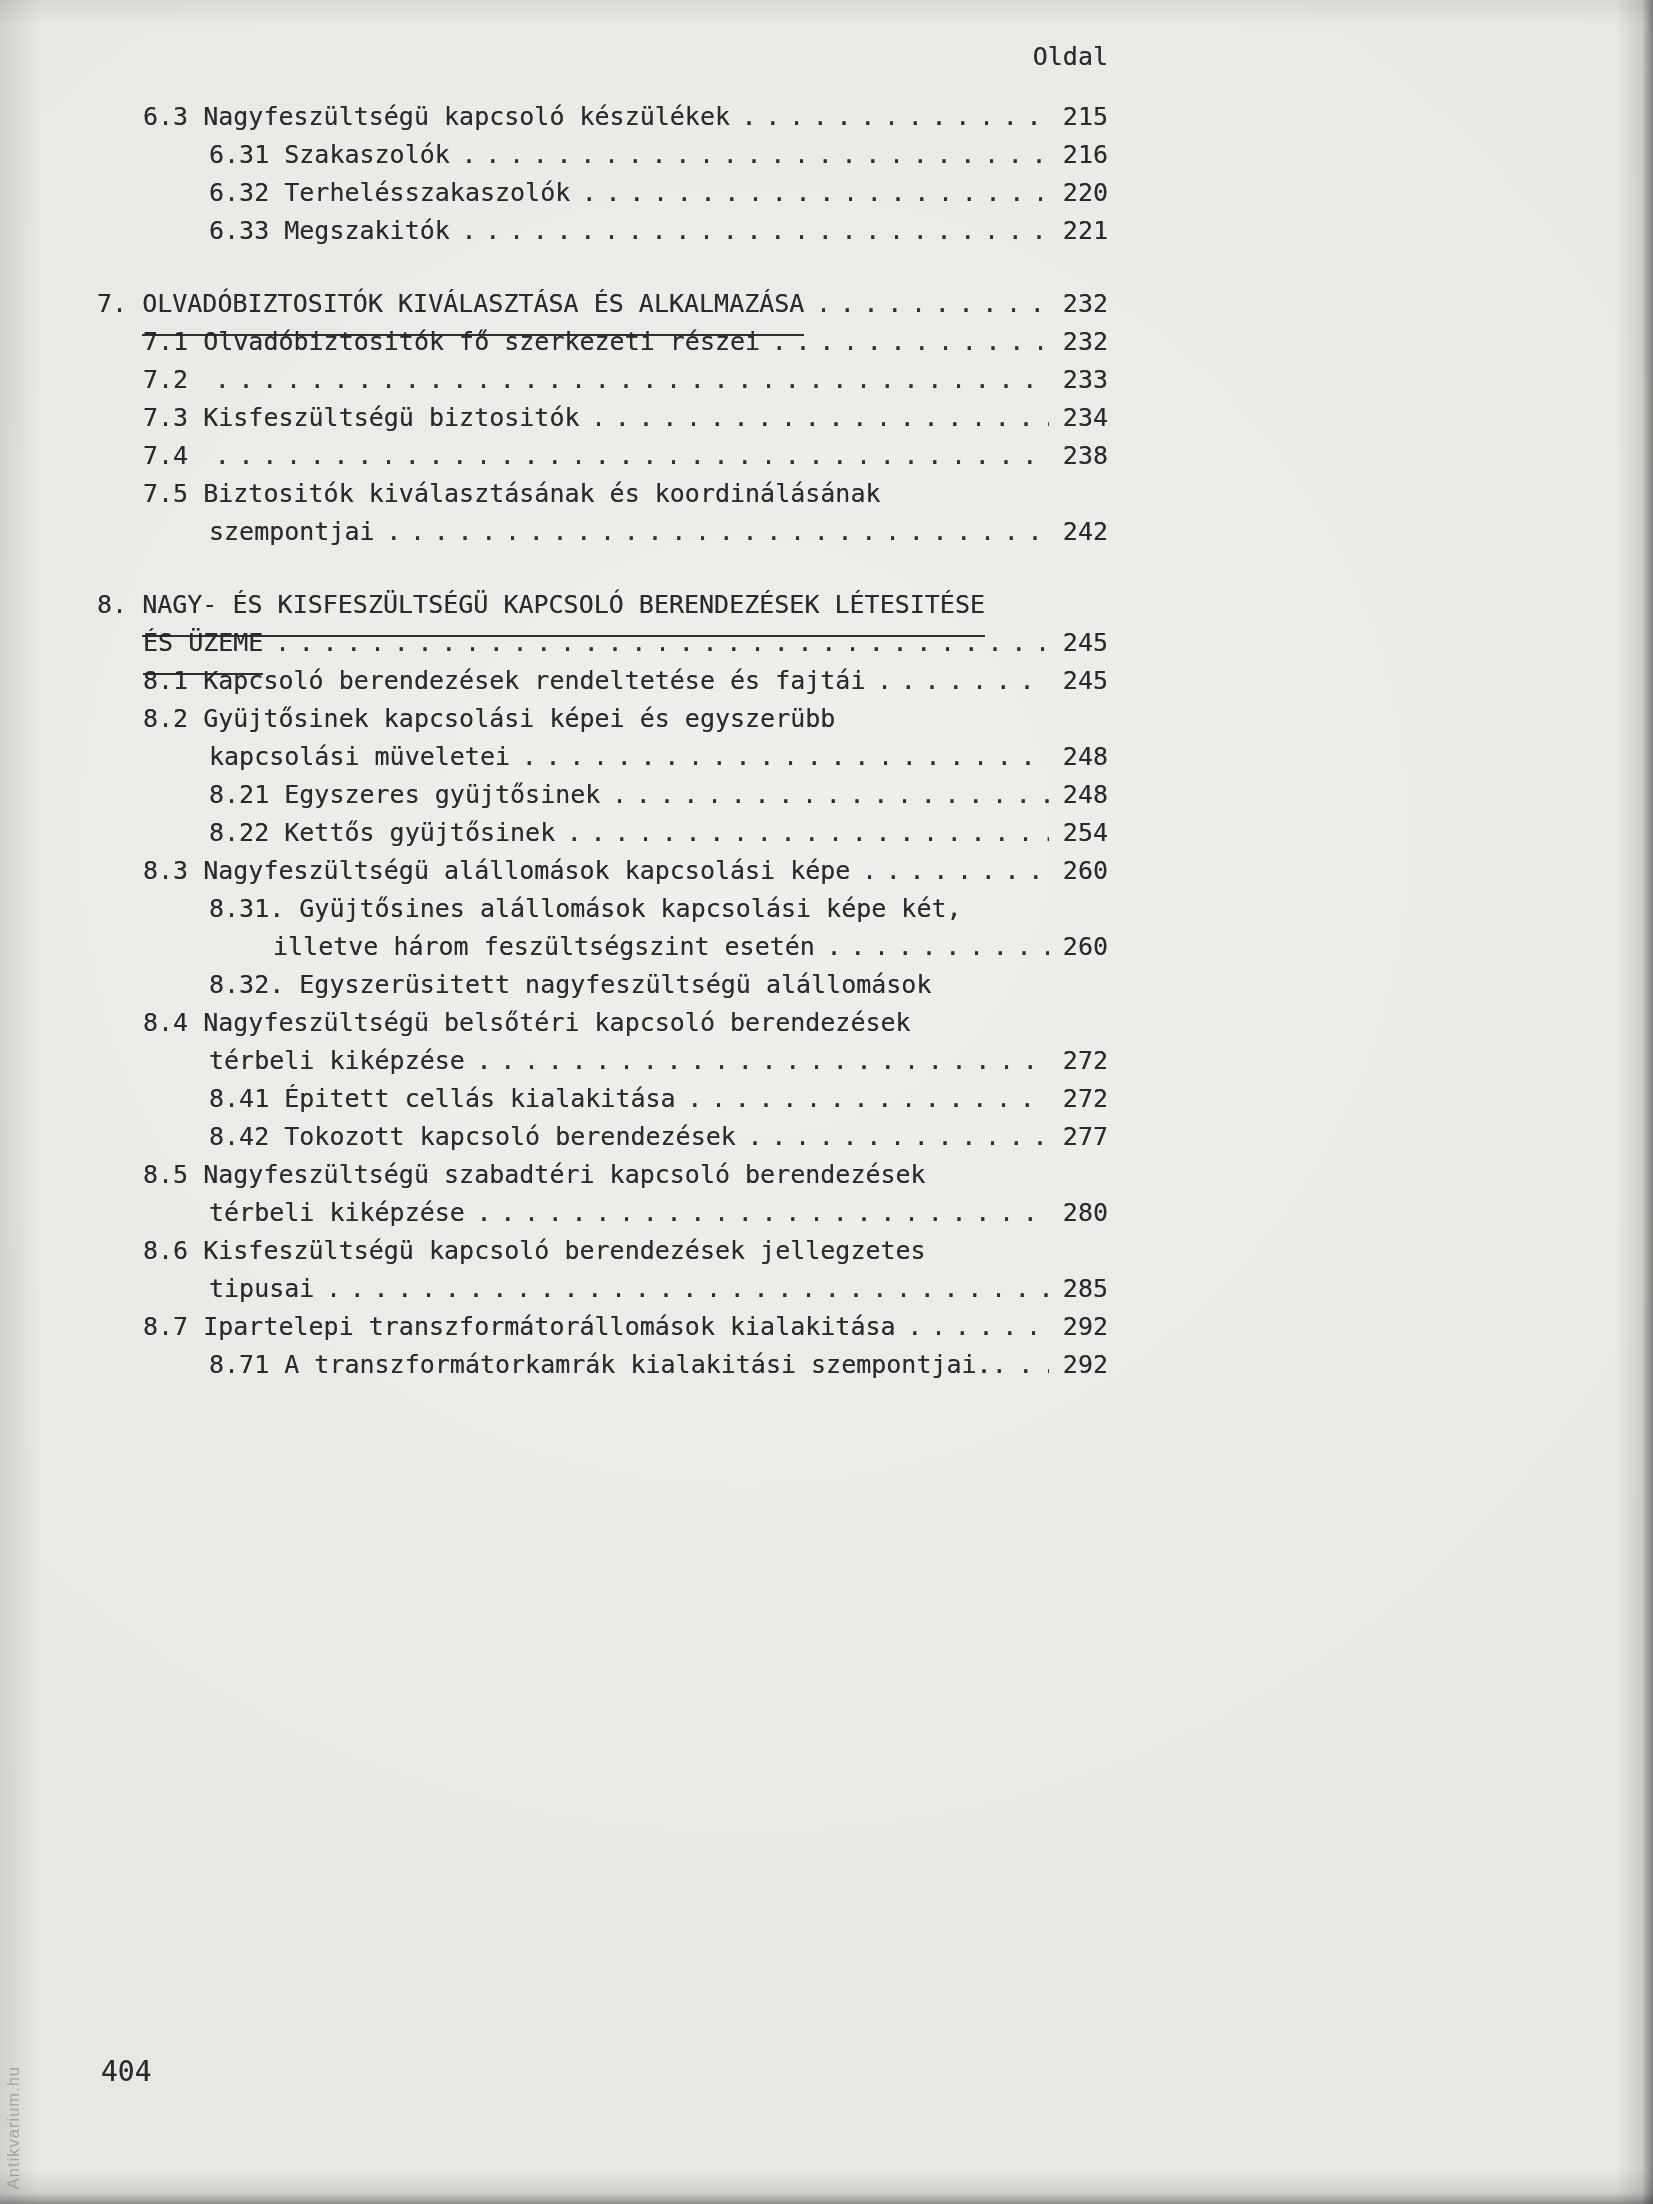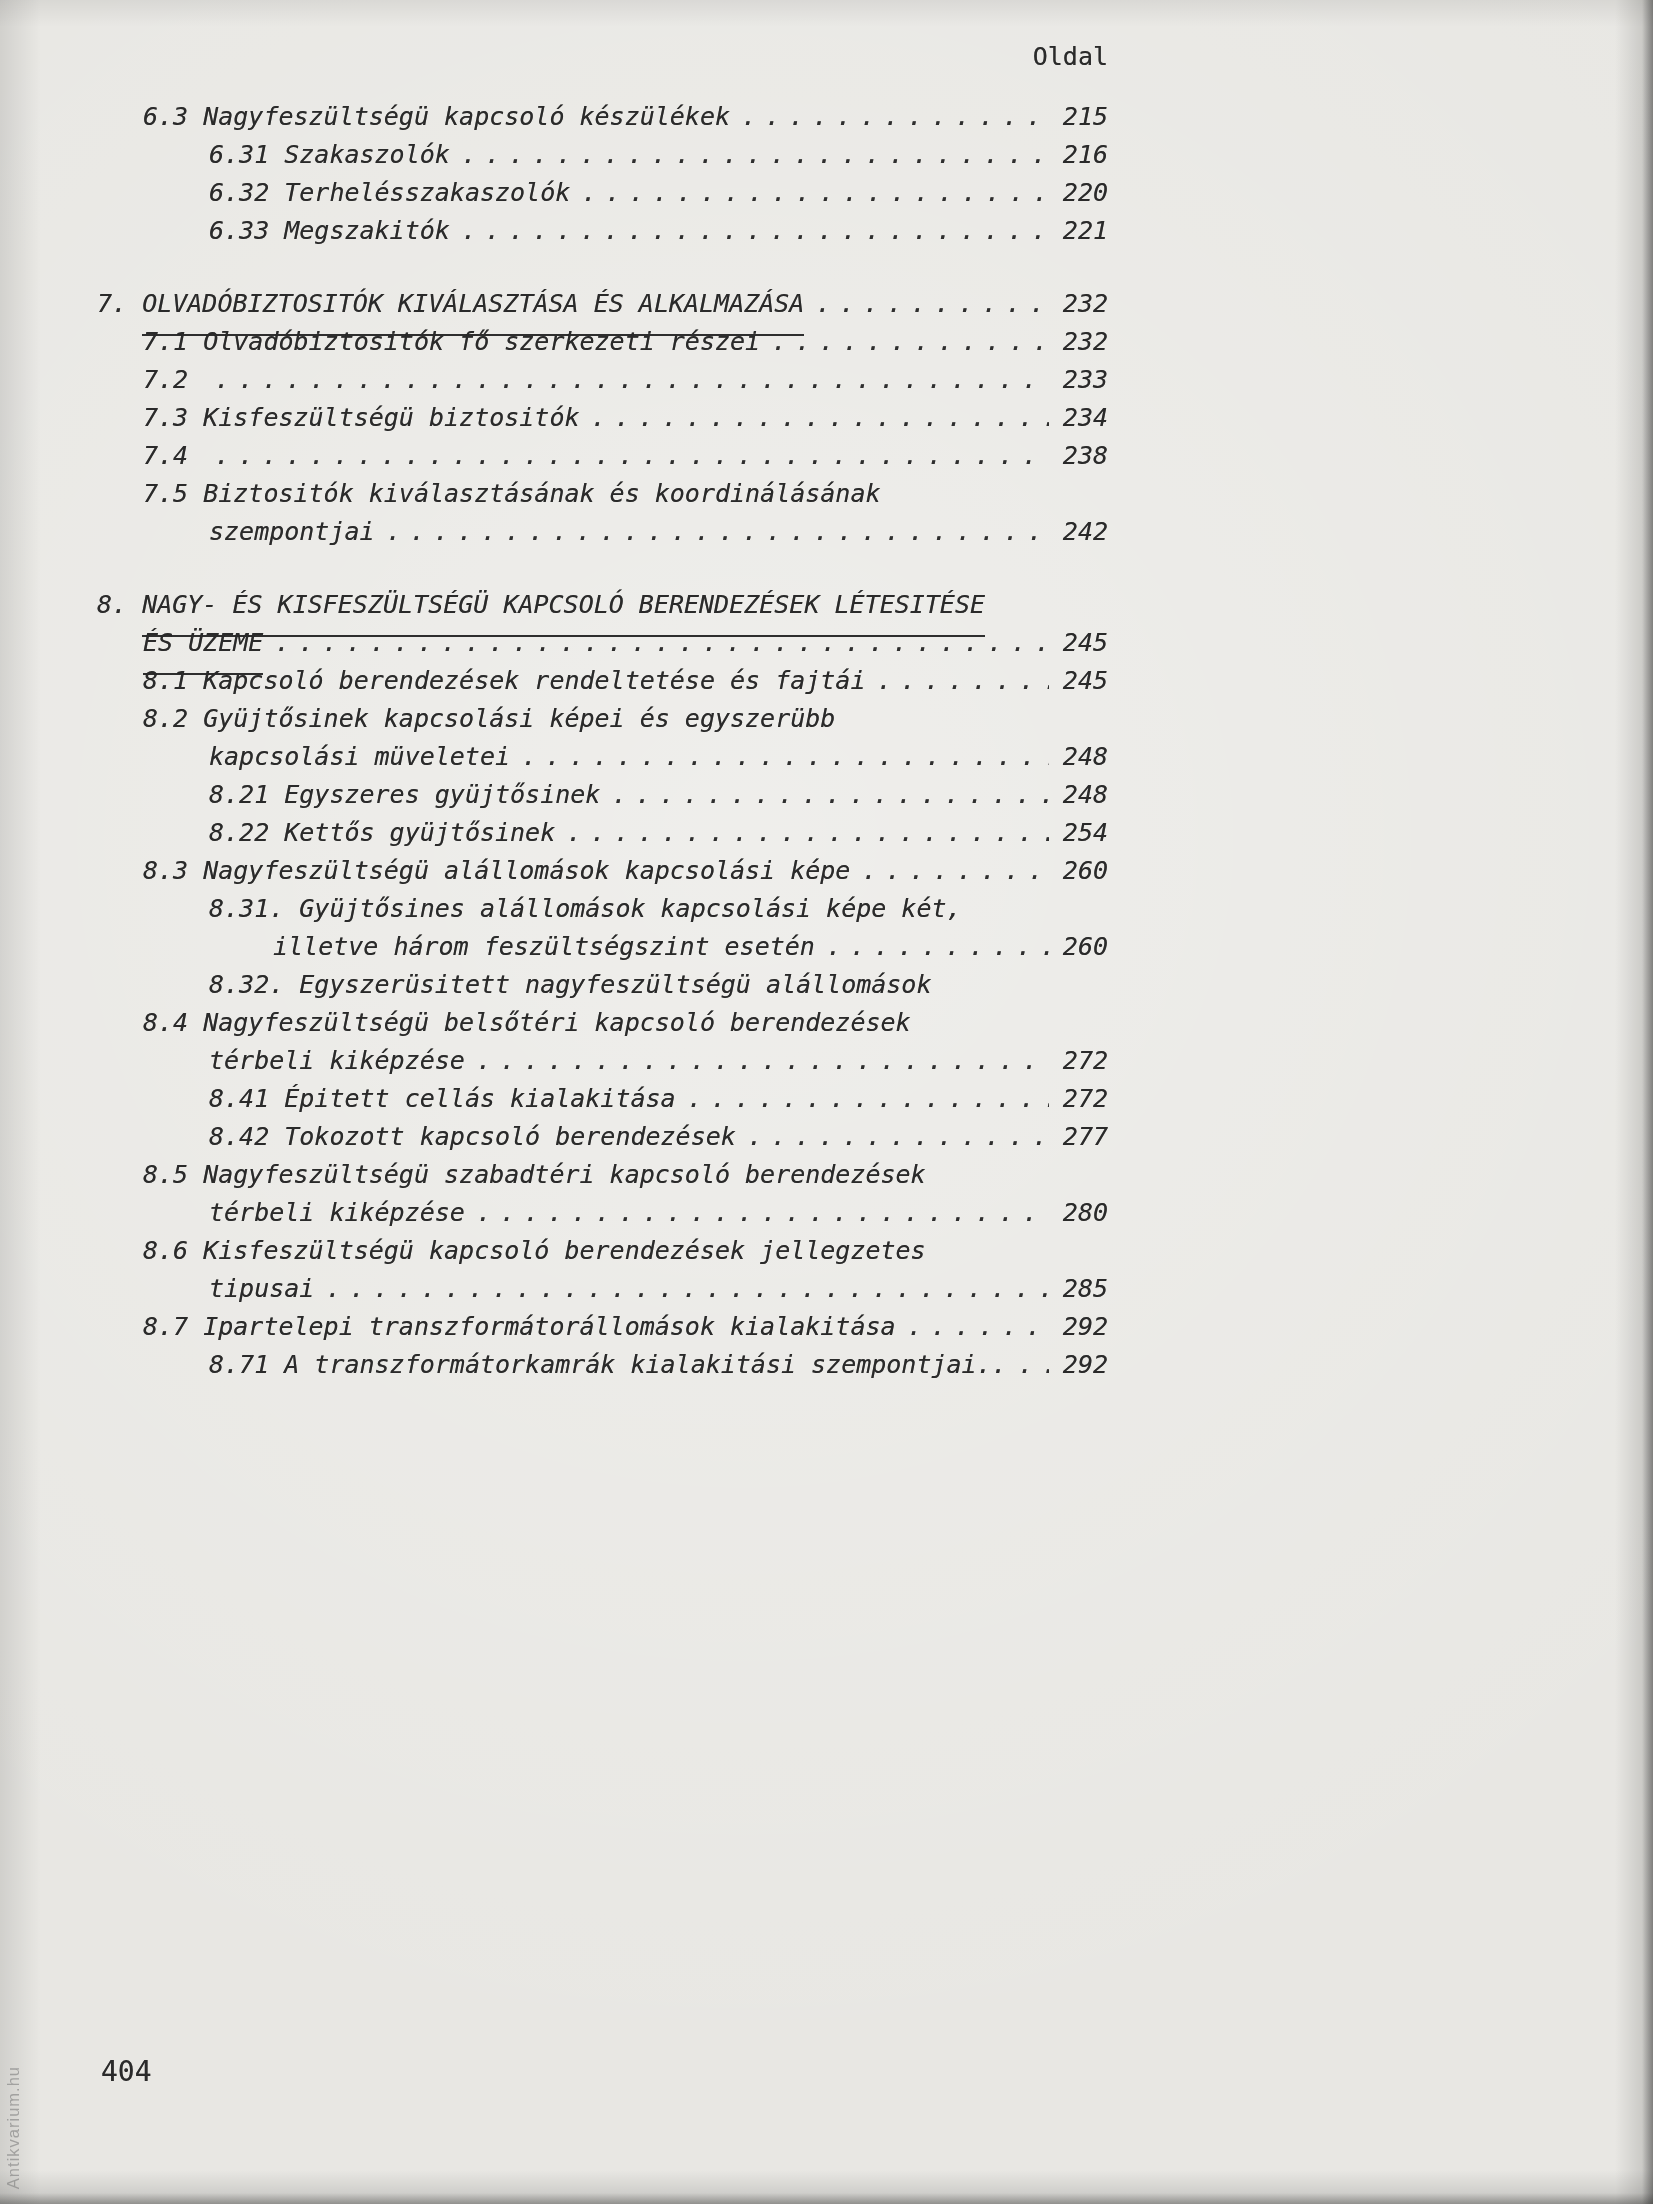--- a/index.html
+++ b/index.html
@@ -48,21 +48,20 @@
   }
 
   .toc .row {
     display: flex;
     align-items: baseline;
     font-size: 25px;
     line-height: 38px;
     height: 38px;
     white-space: nowrap;
     text-shadow: 0 0 0.5px rgba(0,0,0,0.45);
-    font-style: italic;
   }
   .i0 { margin-left: 0; }
   .i1 { margin-left: 46px; }
   .i2 { margin-left: 112px; }
   .i3 { margin-left: 176px; }
   .gap { margin-top: 35px; }
 
   .num { margin-right: 1ch; }
   .num:empty { display: none; }
 

